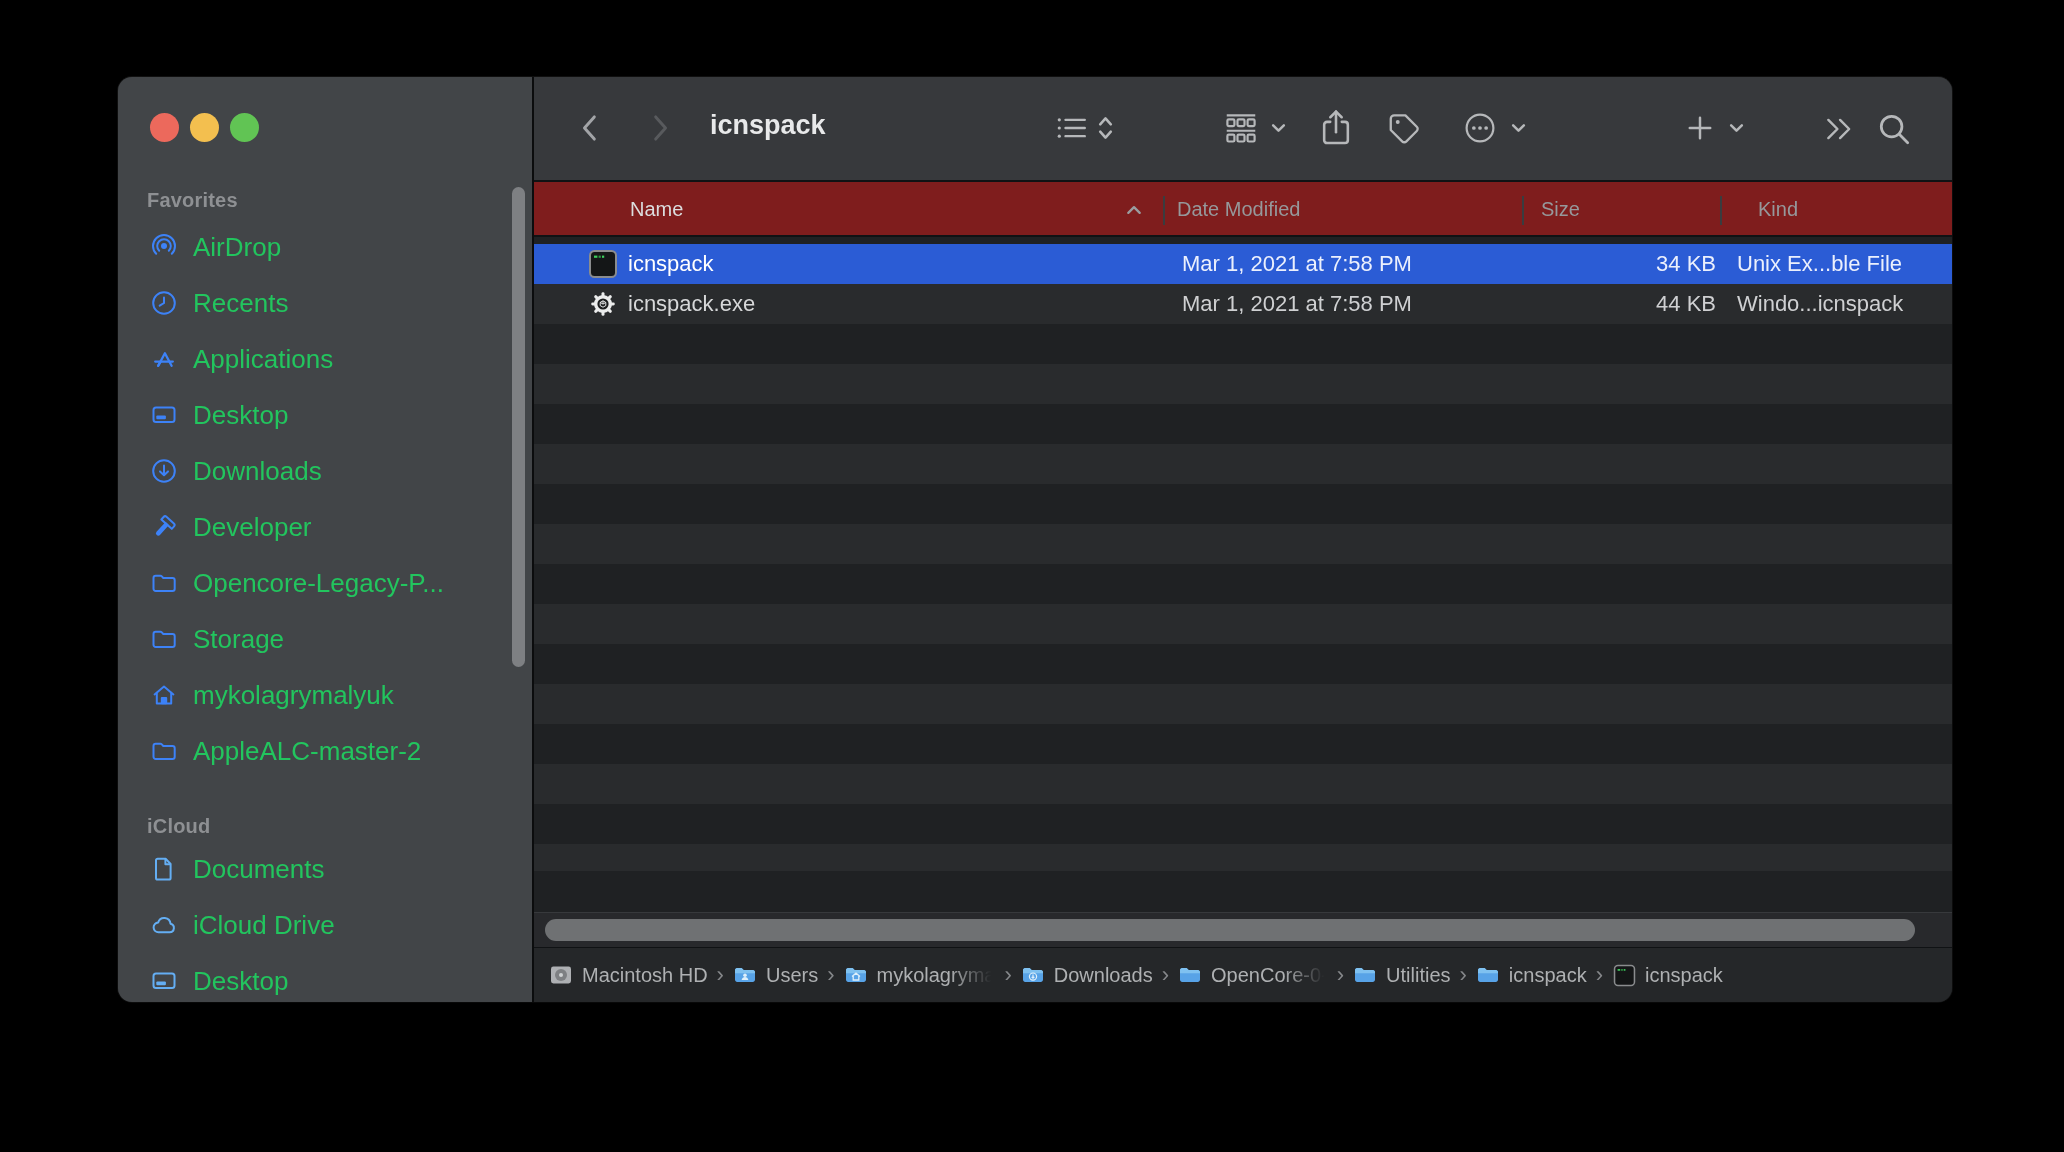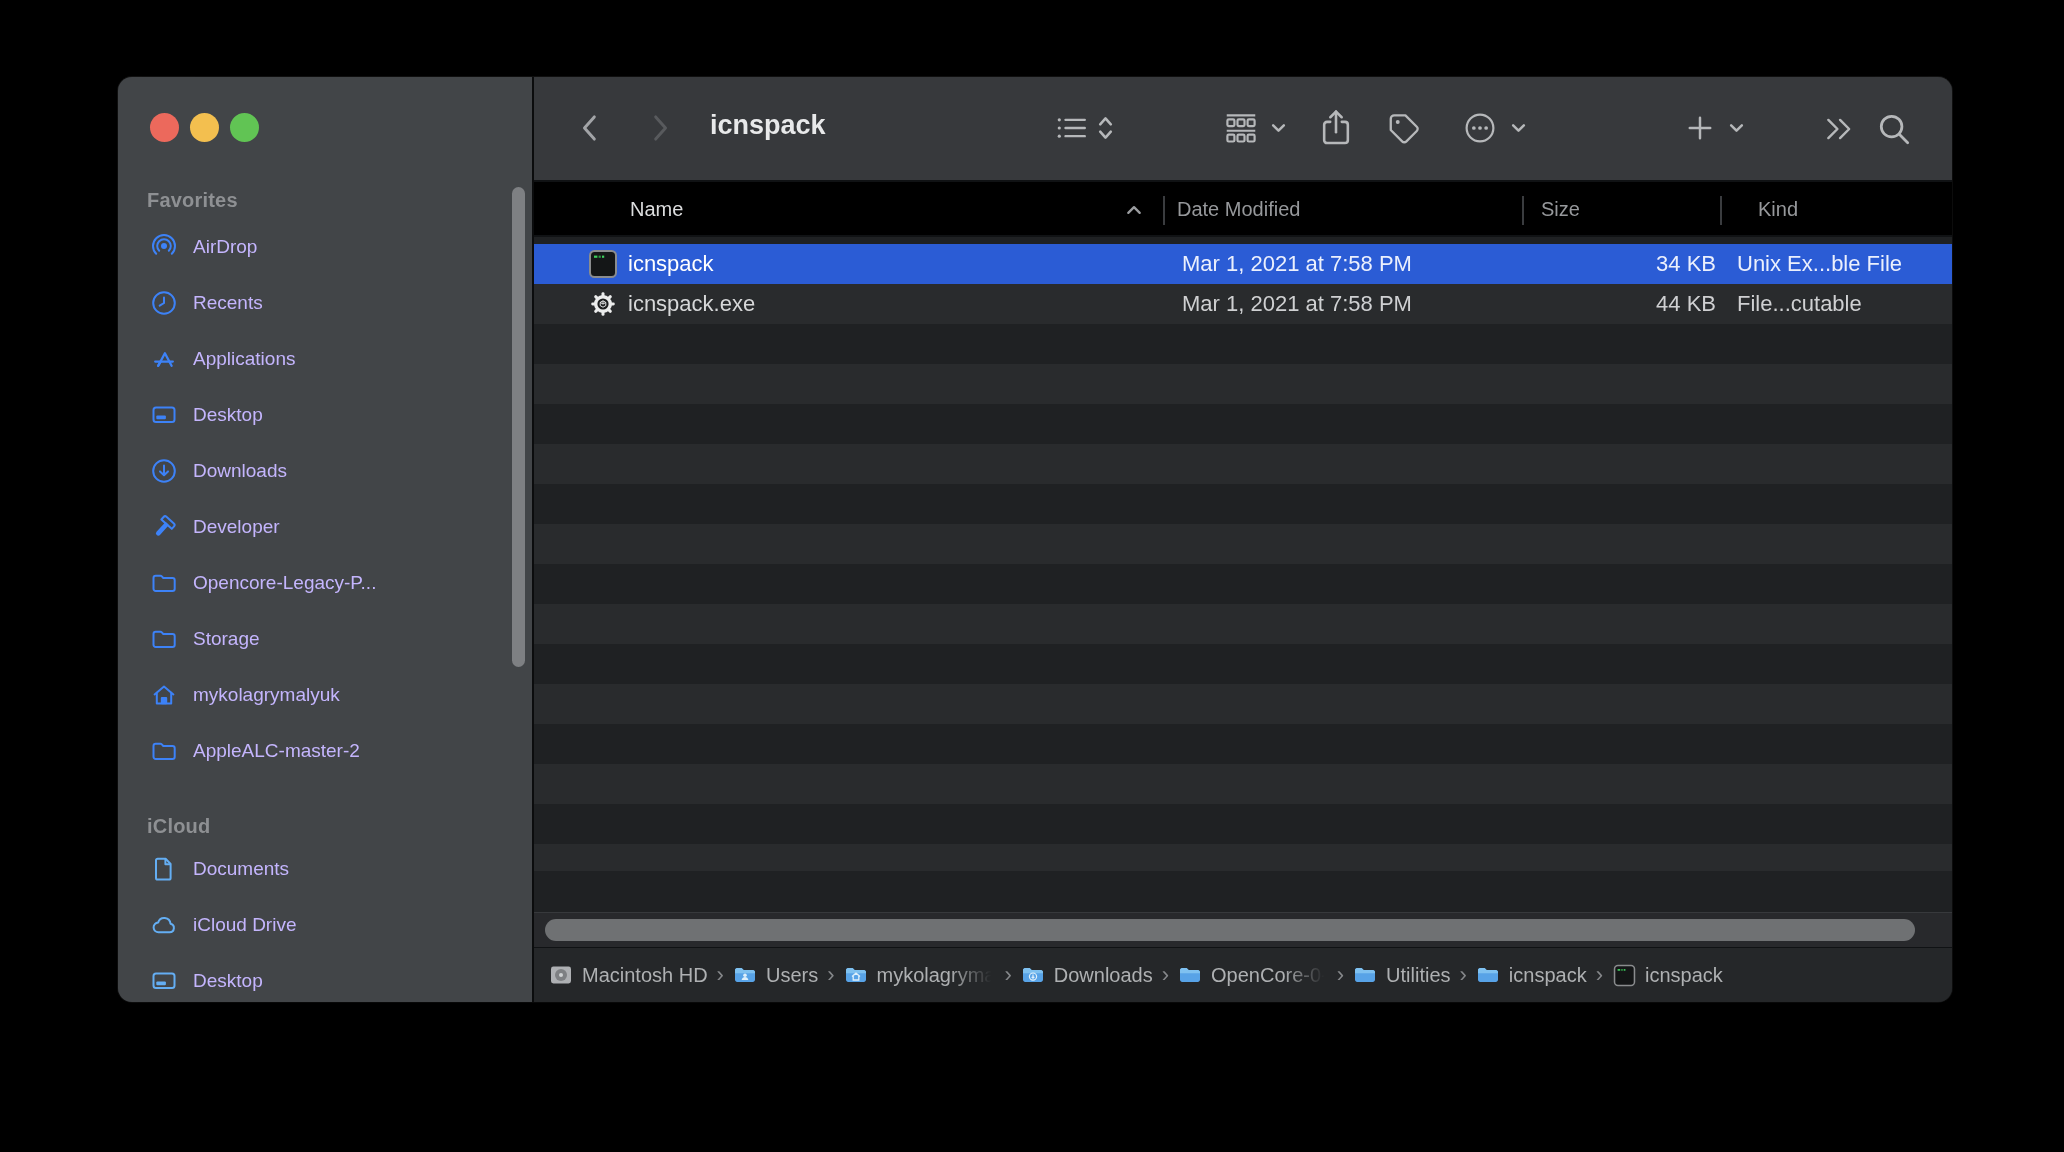--- a/index.html
+++ b/index.html
@@ -14,21 +14,21 @@
 
   
   .sidebar { position:absolute; left:0; top:0; width:462px; height:100%;
              background:#424548; }
   .traffic { position:absolute; left:32px; top:36px; display:flex; gap:11px; }
   .traffic span { width:29px; height:29px; border-radius:50%; display:block; }
   .sidebar-content { position:absolute; left:0; right:0; top:0; padding-top:112px; }
   .section-title { margin-left:29px; height:26px; font-size:20px; font-weight:700;
                    color:#8e9093; letter-spacing:.2px; }
   .side-item { display:flex; align-items:center; height:56px; padding-left:32px;
-               color:#c4b5fd; font-size:19px;text-align:center; }
+               color:#22c55e; font-size:26px;text-align:center; }
   .side-item .icn { width:28px; height:28px; flex:0 0 28px; margin-right:15px;
                     display:flex; align-items:center; justify-content:center; }
   .fav .icn { color:#3d82f7; }
   .icloud .icn { color:#64aef3; }
   .side-item .lbl { white-space:nowrap; overflow:hidden; }
   .items-fav { margin-top:4px; }
   .title-icloud { margin-top:36px; }
   .side-scrollbar { position:absolute; left:394px; top:110px; width:13px; height:480px;
                     border-radius:7px; background:rgba(158,160,163,.65); }
   .v-divider { position:absolute; left:414px; top:0; width:2px; height:100%; background:#0b0c0d; }
@@ -40,21 +40,21 @@
   .tb { position:absolute; color:#b6b8ba; display:flex; align-items:center; }
   .tb svg { display:block; }
   .tb-back { left:41px; top:35px; color:#a2a4a7; }
   .tb-forward { left:111px; top:35px; color:#585a5d; }
   .win-title { position:absolute; left:176px; top:33px; font-size:27px; font-weight:700;
                color:#e8e9ea; }
   .chev-sm { color:#b6b8ba; }
 
   
   .col-header { position:absolute; top:103px; left:0; right:0; height:57px;
-                background:#000000; border-top:2px solid #101214;
+                background:#7f1d1d; border-top:2px solid #101214;
                 border-bottom:2px solid #101214; font-size:20px; }
   .col-header span { position:absolute; top:50%; transform:translateY(-50%); white-space:nowrap; }
   .ch-name { left:96px; color:#dcddde; }
   .ch-sort { left:592px; color:#9a9c9f; }
   .ch-date { left:643px; color:#96989b; }
   .ch-size { left:1007px; color:#96989b; }
   .ch-kind { left:1224px; color:#96989b; }
   .ch-sep { position:absolute; top:14px; width:2px; height:29px; background:#3a3c3f; }
 
   
@@ -367,21 +367,21 @@
                 <rect x="13.5" y="3.2" width="3" height="23.6" rx="1.4" transform="rotate(90 15 15)"></rect>
                 <rect x="13.5" y="3.2" width="3" height="23.6" rx="1.4" transform="rotate(135 15 15)"></rect>
                 <circle cx="15" cy="15" r="9"></circle>
               </g>
               <circle cx="15" cy="15" r="5.6" fill="#1b1d1e"></circle>
               <path d="M15 11.8l2.8 1.6v3.2L15 18.2l-2.8-1.6v-3.2zM15 11.8v3.3M12.2 13.4l2.8 1.7 2.8-1.7" fill="none" stroke="#e8e9ea" stroke-width="1"></path>
             </svg></span>
           <span class="c-name">icnspack.exe</span>
           <span class="c-date">Mar 1, 2021 at 7:58 PM</span>
           <span class="c-size">44 KB</span>
-          <span class="c-kind">File...cutable</span>
+          <span class="c-kind">Windo...icnspack</span>
         </div>
         <div class="stripe-filler"></div>
       </div>
 
       <div class="hscroll">
         <div class="hthumb"></div>
       </div>
 
       <div class="pathbar">
         <span class="crumb">

